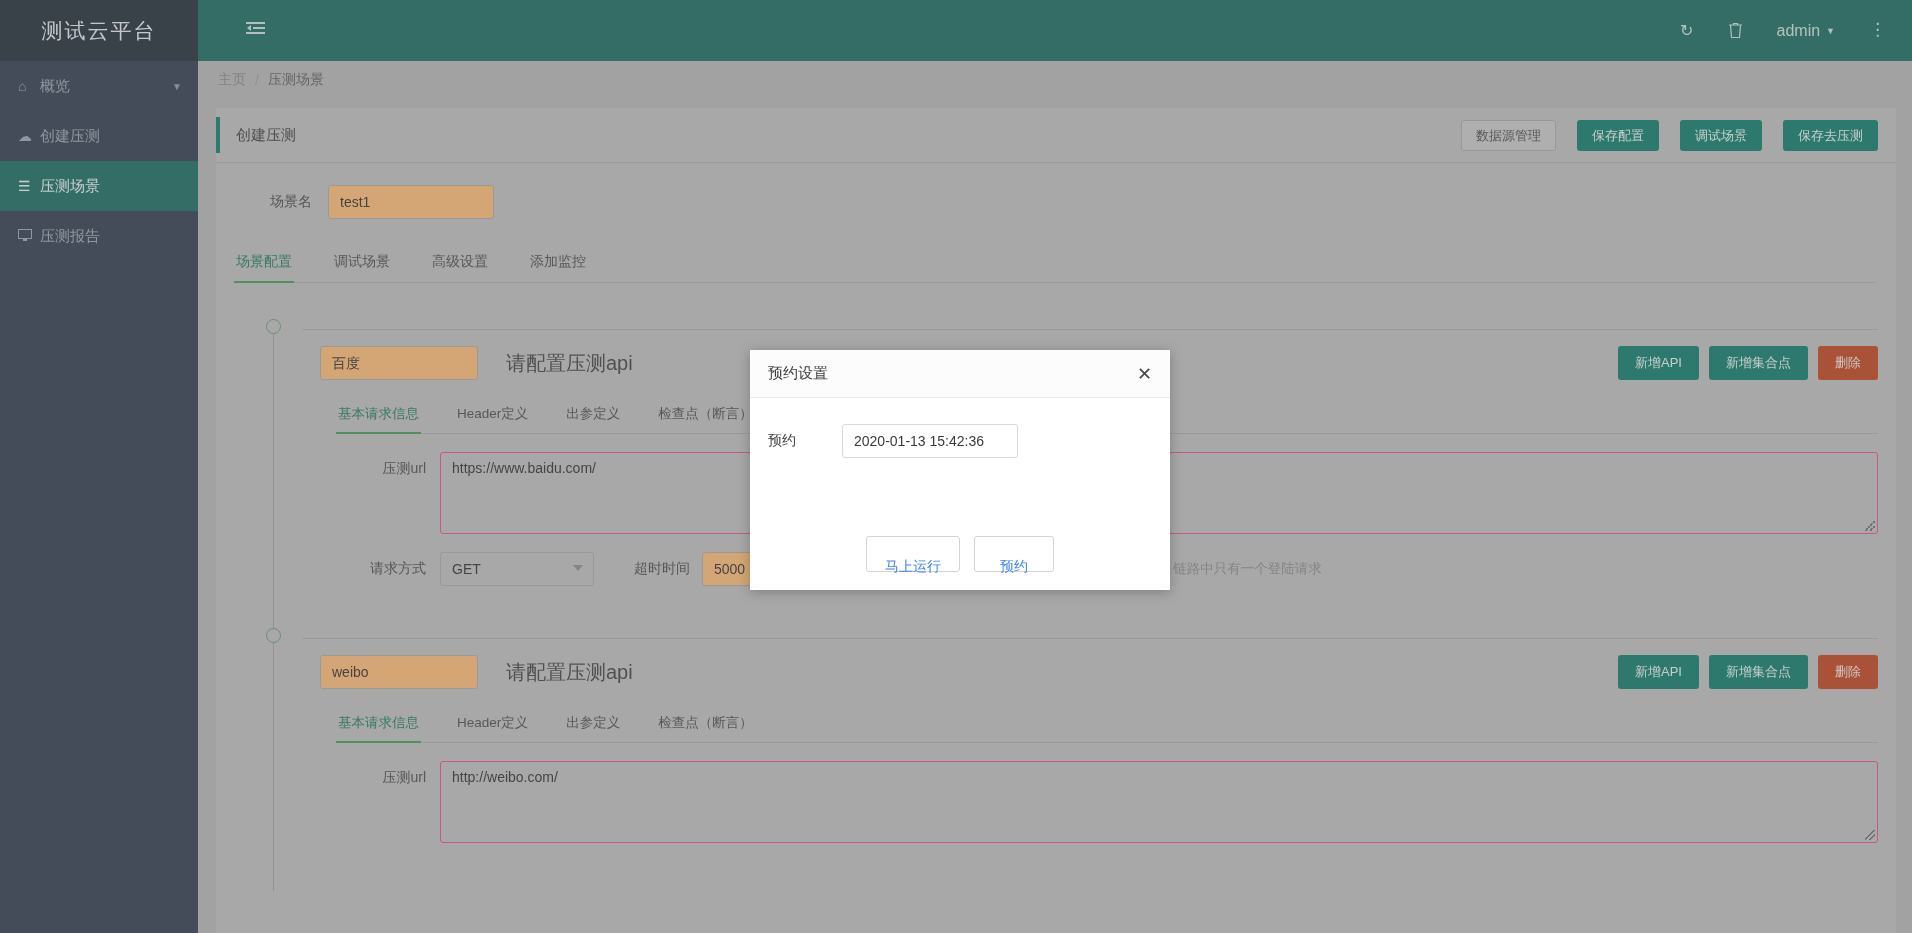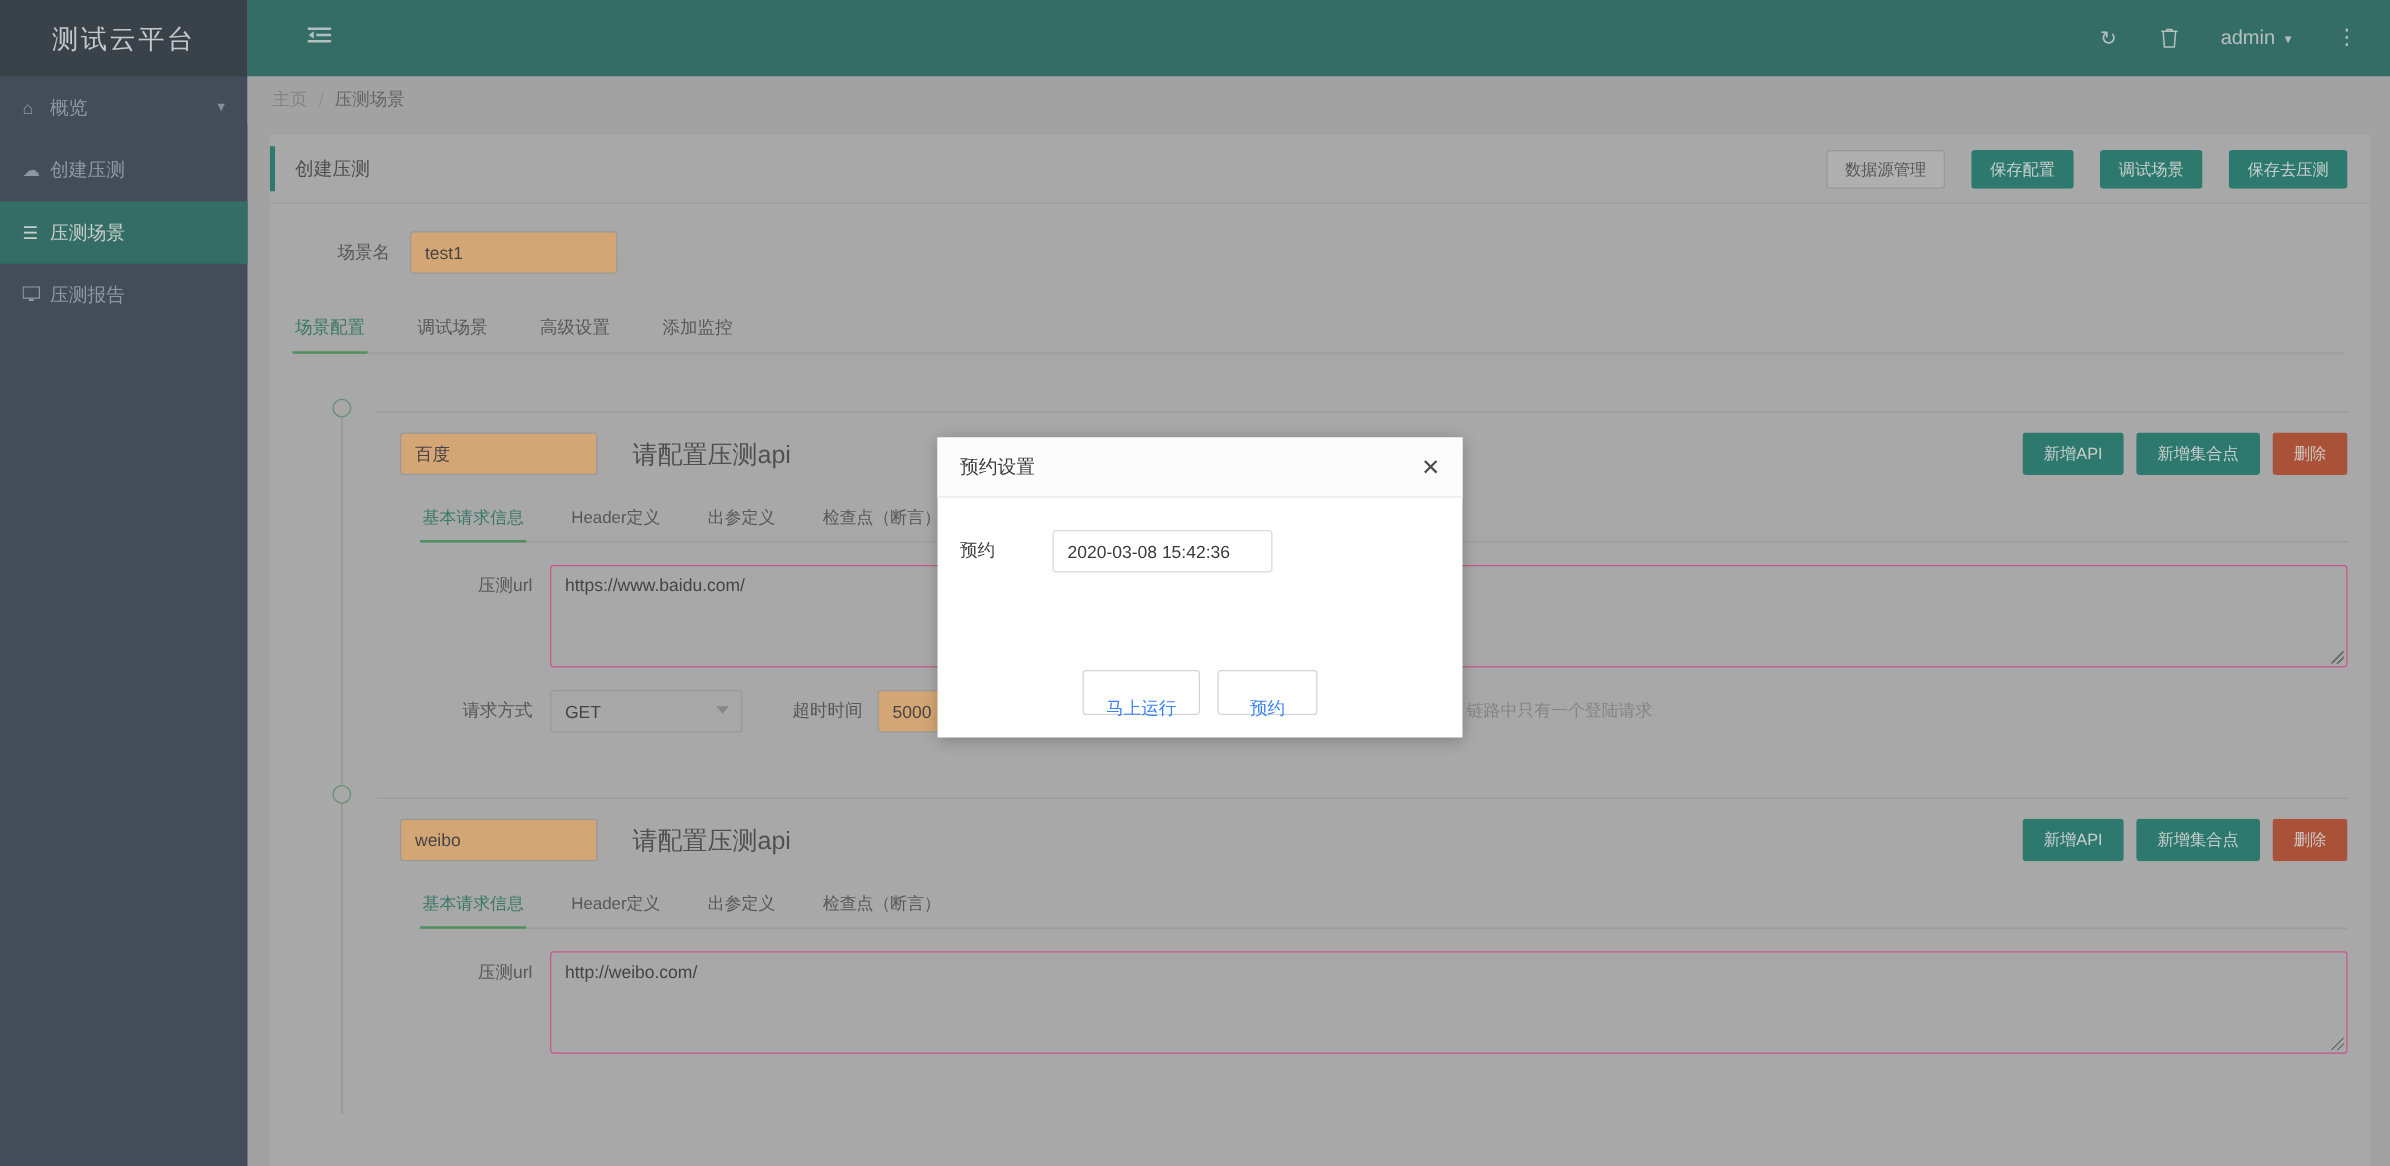--- a/index.html
+++ b/index.html
@@ -377,19 +377,19 @@
 
 <div id="dimmer"></div>
 
 <div id="modal">
   <div id="modal-header">
     <div id="modal-title">预约设置</div>
     <div id="modal-close">✕</div>
   </div>
   <div id="modal-body">
     <div id="modal-label">预约</div>
-    <div id="modal-input" title="选择日期时间">2020-03-08 15:42:36</div>
+    <div id="modal-input" title="选择日期时间">2020-01-13 15:42:36</div>
   </div>
   <div id="modal-footer">
     <div class="mbtn">马上运行</div>
     <div class="mbtn">预约</div>
   </div>
 </div>
 
 </body></html>

